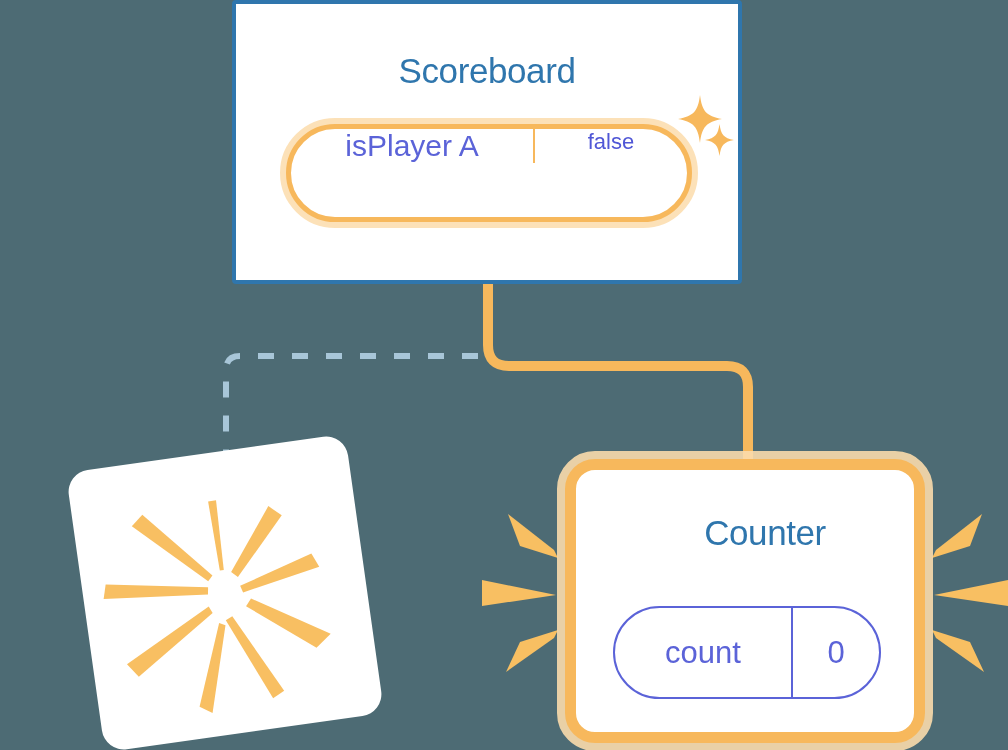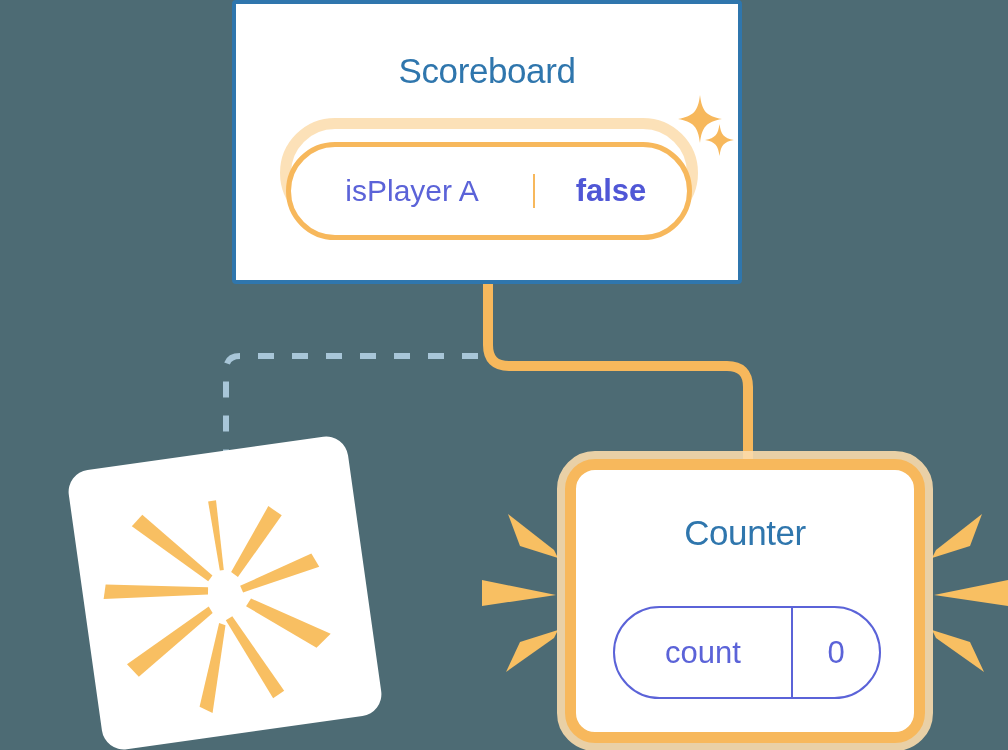--- a/index.html
+++ b/index.html
@@ -76,39 +76,38 @@
   #scoreboard-pill {
     position: absolute;
     left: 6px; top: 6px;
     width: calc(100% - 12px);
     height: calc(100% - 12px);
     border: 5px solid #f7b85c;
     border-radius: 52px;
     box-sizing: border-box;
     background: #ffffff;
     display: flex;
-    align-items: center;
-    margin-top: 18px;
+    align-items: flex-start;
   }
   #scoreboard-pill .pill-key {
     flex: 0 0 242px;
     display: flex;
     align-items: center;
     justify-content: center;
     font-size: 30px;
     color: #5b63d8;
     border-right: 2px solid #f7b85c;
   }
   #scoreboard-pill .pill-val {
     flex: 1;
     display: flex;
     align-items: center;
     justify-content: center;
-    font-size: 31px;
-    font-weight: bold;
+    font-size: 22px;
+    font-weight: normal;
     color: #5057d6;
   }
 
   
   .sparkle {
     position: absolute;
     z-index: 5;
     pointer-events: none;
   }
   #sparkle-large { left: 678px; top: 95px; }
@@ -147,20 +146,21 @@
   #counter-card .card-title {
     position: absolute;
     left: 0;
     top: 62px;
     width: 100%;
     text-align: center;
     font-size: 35px;
     color: #2f76ad;
     letter-spacing: -0.4px;
     z-index: 2;
+    padding-left: 20px;
   }
   #counter-pill {
     position: absolute;
     left: 56px;
     top: 155px;
     width: 268px;
     height: 93px;
     border: 2px solid #5b63d8;
     border-radius: 50px;
     box-sizing: border-box;

